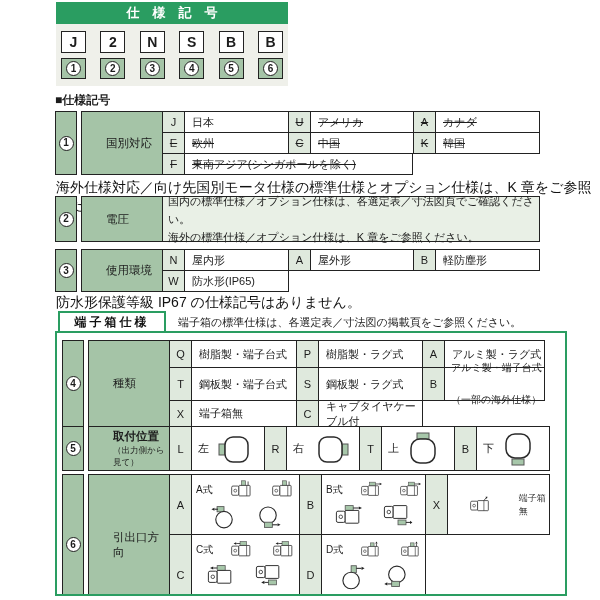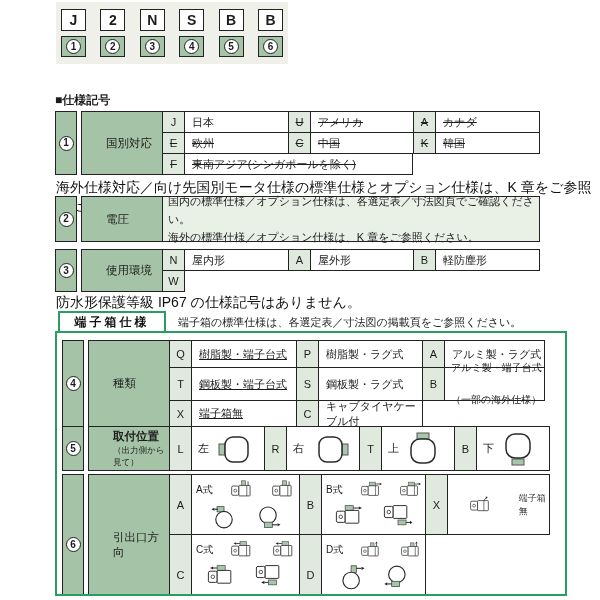--- a/index.html
+++ b/index.html
@@ -32,21 +32,21 @@
   .srow { display:flex; }
   .ccode { width:22px; background:#dfe9dd; border-right:1px solid #222; border-bottom:1px solid #222;
            display:flex; align-items:center; justify-content:center; font-size:11px; }
   .cval { background:#fff; border-right:1px solid #222; border-bottom:1px solid #222; font-size:11px;
           display:flex; align-items:center; padding-left:7px; }
   .br { border-right:1.5px solid #222; }
   .stk { text-decoration:line-through; }
   .h21 { height:21px; } .h27 { height:27px; } .h33 { height:33px; } .h26 { height:26px; }
   .h44 { height:44px; } .h60 { height:60px; } .h80 { height:80px; }
   .w104 { width:104px; } .w103 { width:103px; } .w228 { width:228px; }
-  .w105 { width:105px;text-decoration:underline; } .w100 { width:100px; } .w73 { width:73px; }
+  .w105 { width:105px; } .w100 { width:100px; } .w73 { width:73px; }
   .w108 { width:108px; } .w102 { width:102px; }
   .cval2 { width:377px; background:#e9f0e6; border:1.5px solid #222; border-left:none; font-size:11px;
            display:flex; flex-direction:column; justify-content:center; padding-left:5px; line-height:1.65; }
   .twoline { flex-direction:column; align-items:flex-start; justify-content:center; font-size:10px; line-height:1.25; padding-left:6px;gap:20px; }
   .note { position:absolute; font-size:14px; color:#111; }
   
   .tframe { position:absolute; left:55px; top:331px; width:512px; height:265px; border:2px solid #2a9d61;
             background:#fff; overflow:hidden; }
   .tframe .trow { position:absolute; }
   .tbox-label { position:absolute; left:58px; top:311px; width:108px; height:22px; background:#fff;
@@ -63,20 +63,21 @@
   .xcap { font-size:9px; color:#333; margin-left:8px; }
   .xrow { flex:1; align-items:center; justify-content:flex-start; padding-left:18px; }
   svg { display:block; }
 </style>
 </head>
 <body>
 
 <div class="page">
 
   <div class="hdr">
+    <div class="hdr-bar">仕様記号</div>
     <div class="code-row">
       <div class="code-box">J</div>
       <div class="code-box">2</div>
       <div class="code-box">N</div>
       <div class="code-box">S</div>
       <div class="code-box">B</div>
       <div class="code-box">B</div>
     </div>
     <div class="num-row">
       <div class="num-box">
@@ -155,20 +156,21 @@
       <div class="srow h21">
         <div class="ccode">N</div>
         <div class="cval w104">屋内形</div>
         <div class="ccode">A</div>
         <div class="cval w103">屋外形</div>
         <div class="ccode">B</div>
         <div class="cval w104 br">軽防塵形</div>
       </div>
       <div class="srow h21">
         <div class="ccode">W</div>
+        <div class="cval w104 br">防水形(IP65)</div>
       </div>
     </div>
   </div>
   <div class="note" style="left:56px; top:294px;">防水形保護等級 IP67 の仕様記号はありません。</div>
 
   <div class="tbox-label">端子箱仕様</div>
   <div class="tbox-desc">端子箱の標準仕様は、各選定表／寸法図の掲載頁をご参照ください。</div>
 
   <div class="tframe">
 

